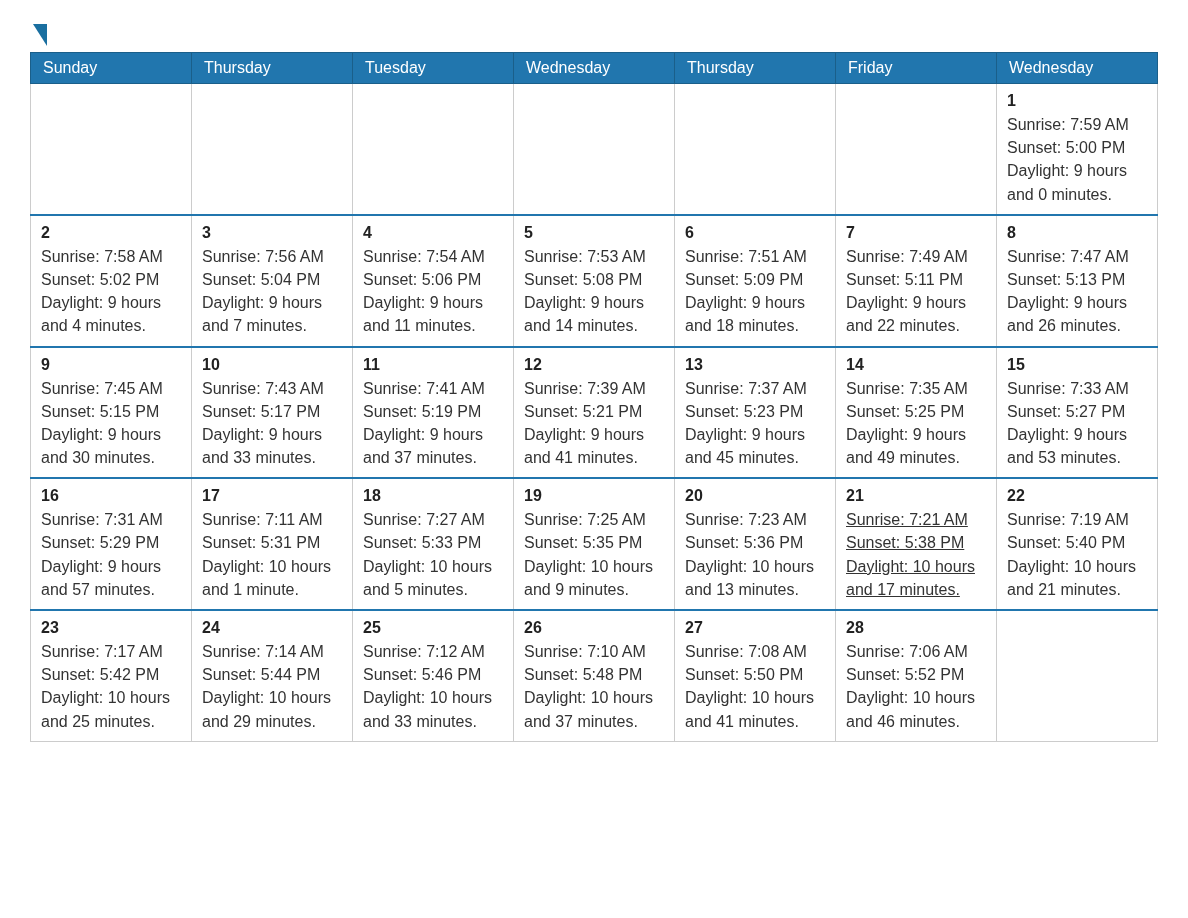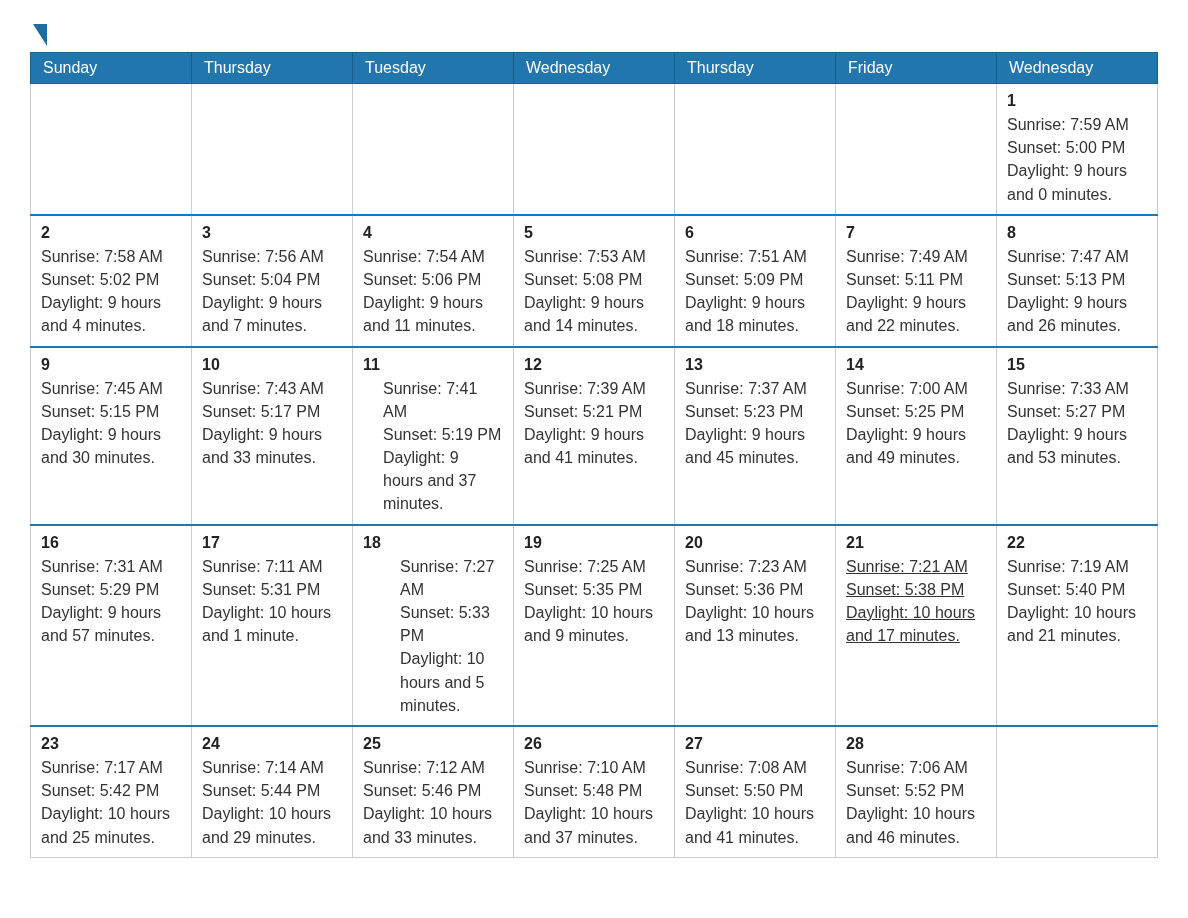--- a/index.html
+++ b/index.html
@@ -199,39 +199,39 @@
 Daylight: 9 hours and 30 minutes.</div>
         </td>
         <td>
           <span class="day-number">10</span>
           <div class="day-info" style="white-space: pre-line;">Sunrise: 7:43 AM
 Sunset: 5:17 PM
 Daylight: 9 hours and 33 minutes.</div>
         </td>
         <td>
           <span class="day-number">11</span>
-          <div class="day-info" style="white-space: pre-line; margin-left: 20px;">Sunrise: 7:41 AM
+          <div class="day-info" style="white-space: pre-line;">Sunrise: 7:41 AM
 Sunset: 5:19 PM
 Daylight: 9 hours and 37 minutes.</div>
         </td>
         <td>
           <span class="day-number">12</span>
           <div class="day-info" style="white-space: pre-line;">Sunrise: 7:39 AM
 Sunset: 5:21 PM
 Daylight: 9 hours and 41 minutes.</div>
         </td>
         <td>
           <span class="day-number">13</span>
           <div class="day-info" style="white-space: pre-line;">Sunrise: 7:37 AM
 Sunset: 5:23 PM
 Daylight: 9 hours and 45 minutes.</div>
         </td>
         <td>
           <span class="day-number">14</span>
-          <div class="day-info" style="white-space: pre-line;">Sunrise: 7:00 AM
+          <div class="day-info" style="white-space: pre-line;">Sunrise: 7:35 AM
 Sunset: 5:25 PM
 Daylight: 9 hours and 49 minutes.</div>
         </td>
         <td>
           <span class="day-number">15</span>
           <div class="day-info" style="white-space: pre-line;">Sunrise: 7:33 AM
 Sunset: 5:27 PM
 Daylight: 9 hours and 53 minutes.</div>
         </td>
       </tr>
@@ -243,21 +243,21 @@
 Daylight: 9 hours and 57 minutes.</div>
         </td>
         <td>
           <span class="day-number">17</span>
           <div class="day-info" style="white-space: pre-line;">Sunrise: 7:11 AM
 Sunset: 5:31 PM
 Daylight: 10 hours and 1 minute.</div>
         </td>
         <td>
           <span class="day-number">18</span>
-          <div class="day-info" style="white-space: pre-line; margin-left: 37px;">Sunrise: 7:27 AM
+          <div class="day-info" style="white-space: pre-line;">Sunrise: 7:27 AM
 Sunset: 5:33 PM
 Daylight: 10 hours and 5 minutes.</div>
         </td>
         <td>
           <span class="day-number">19</span>
           <div class="day-info" style="white-space: pre-line;">Sunrise: 7:25 AM
 Sunset: 5:35 PM
 Daylight: 10 hours and 9 minutes.</div>
         </td>
         <td>

